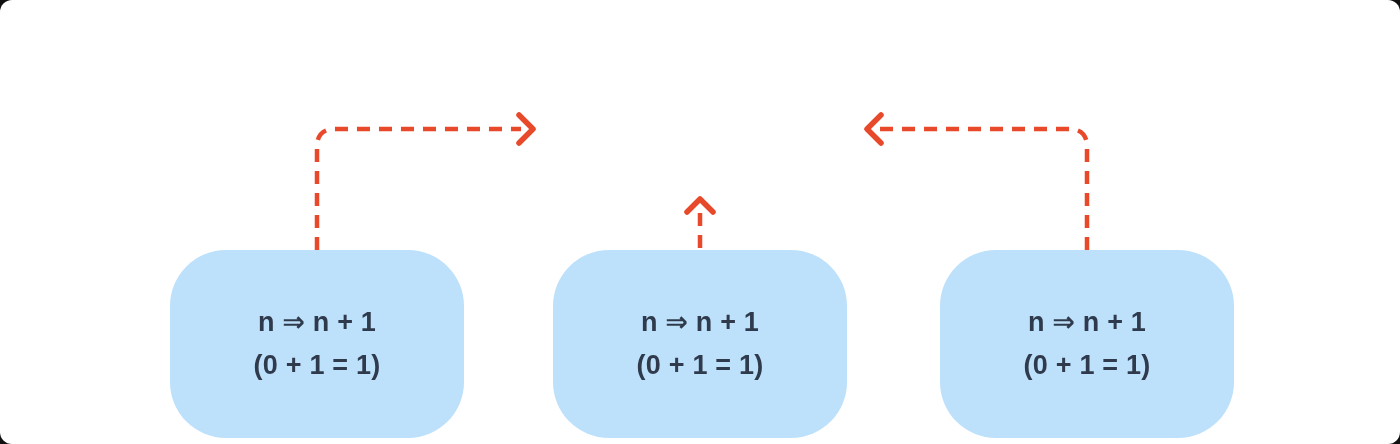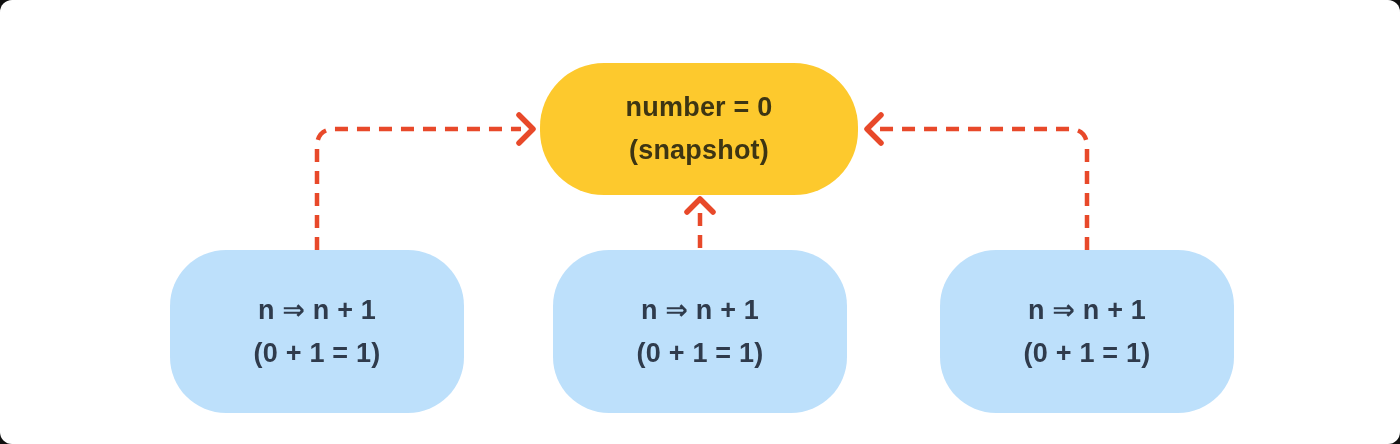--- a/index.html
+++ b/index.html
@@ -33,21 +33,21 @@
     display:flex;flex-direction:column;align-items:center;justify-content:center;
     text-align:center;font-weight:bold;font-size:27px;line-height:43px;
     letter-spacing:0.2px;
   }
   .snapshot{
     left:540px;top:63px;width:318px;height:132px;
     background:var(--snapshot-fill);color:var(--snapshot-text);
     border-radius:64px;
   }
   .caller{
-    top:250px;width:294px;height:163px;
+    top:250px;width:294px;height:188px;
     background:var(--caller-fill);color:var(--caller-text);
     border-radius:56px;
   }
   .caller-left{left:170px;}
   .caller-middle{left:553px;}
   .caller-right{left:940px;}
 </style>
 </head>
 <body>
 
@@ -61,24 +61,20 @@
     <g>
       <path class="dash" d="M700 248 L700 207"></path>
       <path class="head" d="M687 212 L700 199 L713 212"></path>
     </g>
     <g>
       <path class="dash" d="M1087 250 L1087 147 Q1087 129 1069 129 L879 129"></path>
       <path class="head" d="M881 115 L867 129 L881 143"></path>
     </g>
   </svg>
 
-  <div class="node snapshot">
-    <div>number = 0</div>
-    <div>(snapshot)</div>
-  </div>
 
   <div class="node caller caller-left">
     <div>n ⇒ n + 1</div>
     <div>(0 + 1 = 1)</div>
   </div>
 
   <div class="node caller caller-middle">
     <div>n ⇒ n + 1</div>
     <div>(0 + 1 = 1)</div>
   </div>

